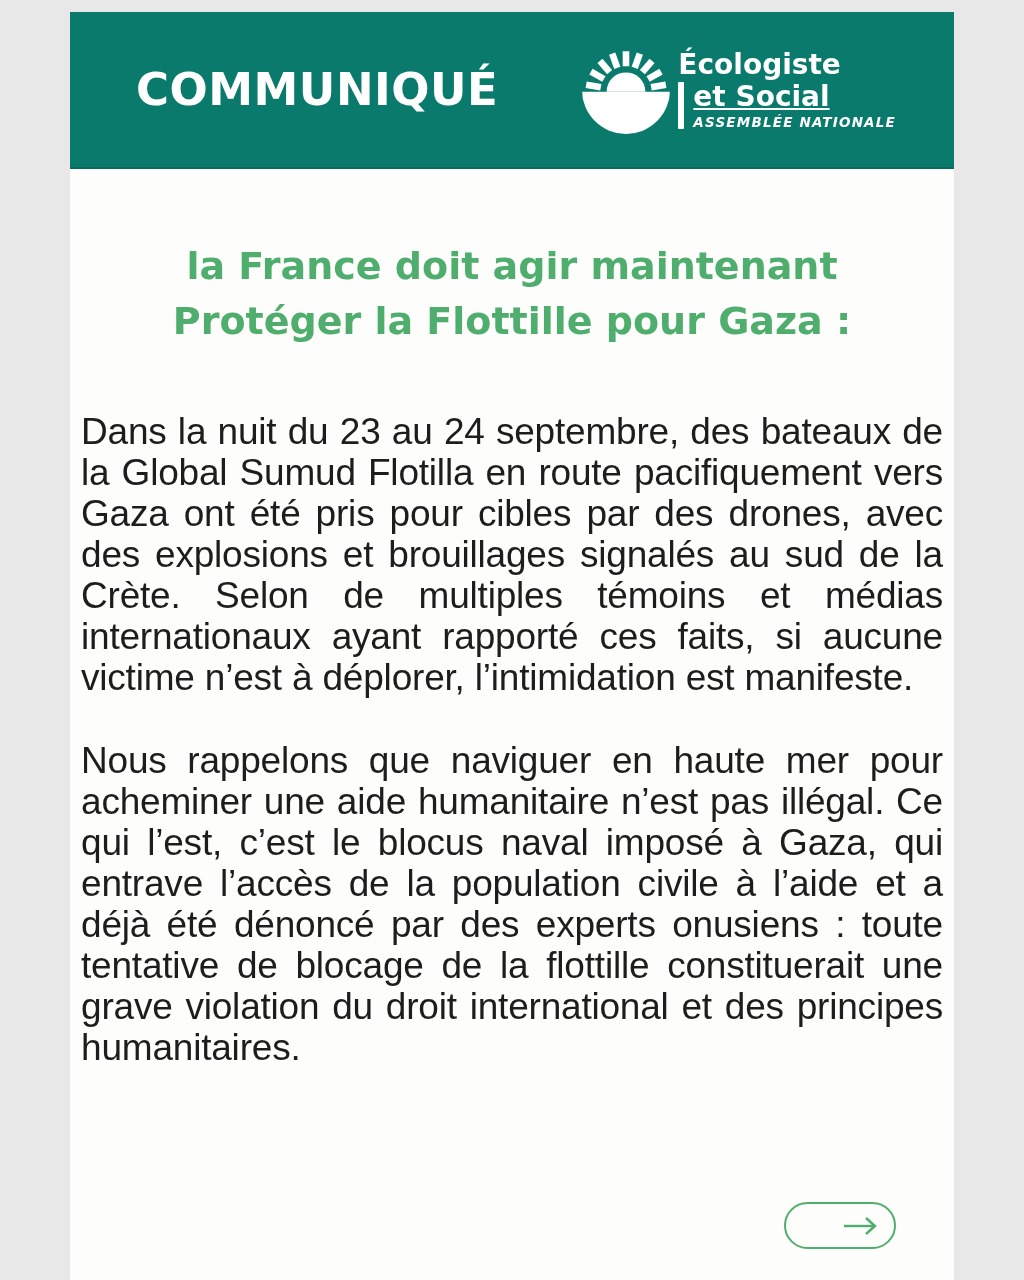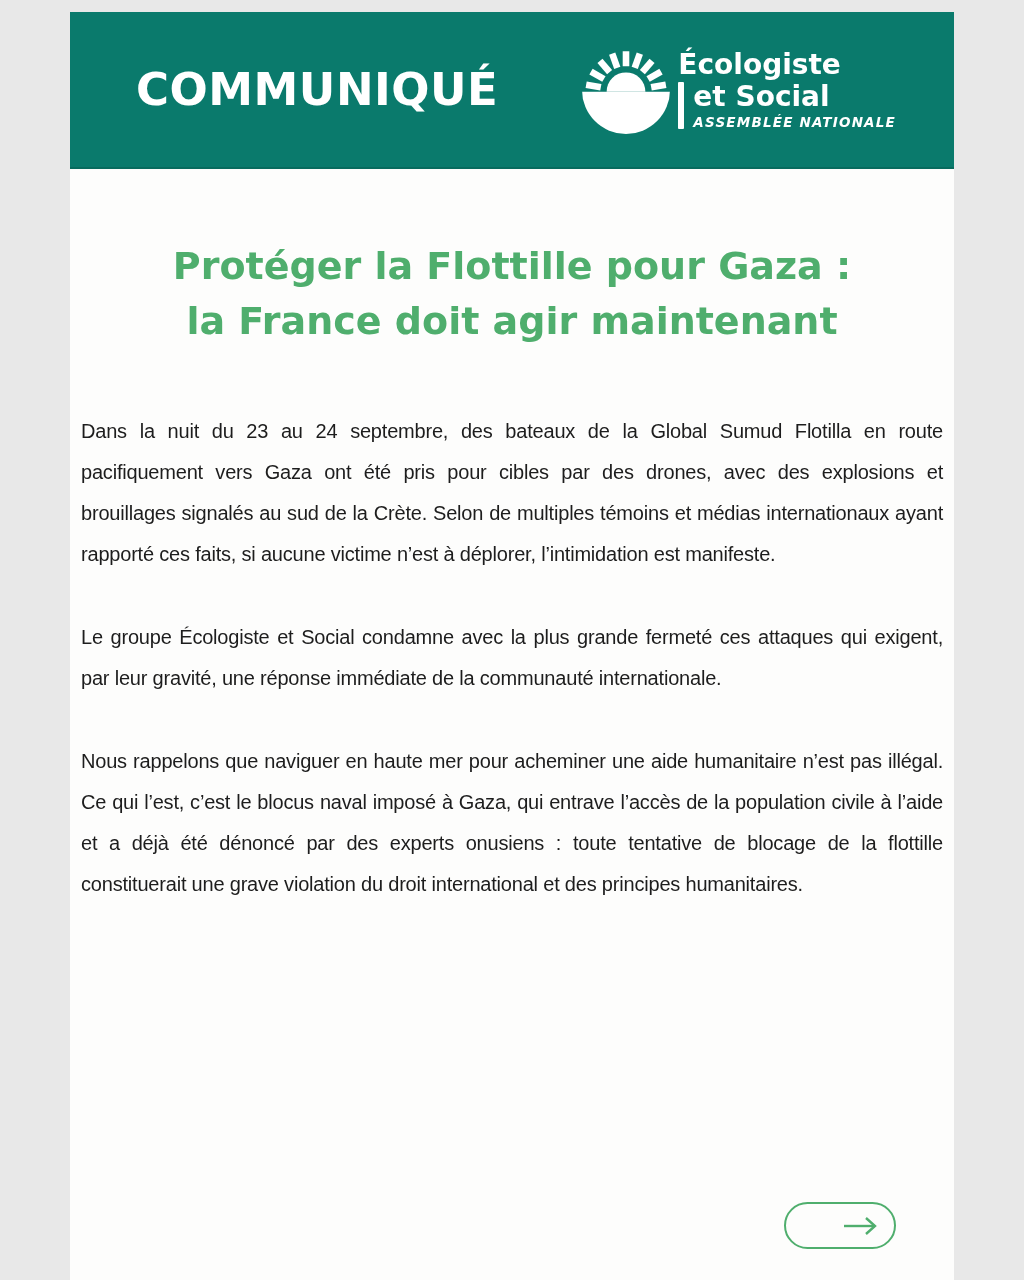--- a/index.html
+++ b/index.html
@@ -62,20 +62,21 @@
   .logo-divider {
     width: 6px;
     background: #ffffff;
     border-radius: 1px;
   }
   .logo-line2-col { display: flex; flex-direction: column; }
   .logo-line2 {
     font-weight: 800;
     font-size: 28px;
     display: block;
+    text-decoration: underline;
   }
   .logo-subtitle {
     font-style: italic;
     font-weight: 700;
     font-size: 13.5px;
     letter-spacing: 1.2px;
     margin-top: 3px;
     display: block;
   }
 
@@ -89,21 +90,21 @@
     font-size: 38px;
     line-height: 1.45;
   }
   .press-title span { display: block; }
 
   
   .body-copy {
     width: 862px;
     margin: 62px auto 0;
     color: var(--text);
-    font-size: 20px;
+    font-size: 37px;
     line-height: 41px;
     text-align: justify;
     letter-spacing: -0.2px;
   }
   .body-copy p { margin-bottom: 42px; }
   .body-copy p:last-child { margin-bottom: 0; }
 
   
   .next-button {
     position: absolute;
@@ -165,27 +166,26 @@
           <div class="logo-line2-col">
             <span class="logo-line2">et Social</span>
             <span class="logo-subtitle">ASSEMBLÉE NATIONALE</span>
           </div>
         </div>
       </div>
     </div>
   </header>
 
   <h1 class="press-title">
+    <span>la France doit agir maintenant</span>
     <span>Protéger la Flottille pour Gaza :</span>
-    <span>la France doit agir maintenant</span>
   </h1>
 
   <main class="body-copy">
     <p>Dans la nuit du 23 au 24 septembre, des bateaux de la Global Sumud Flotilla en route pacifiquement vers Gaza ont été pris pour cibles par des drones, avec des explosions et brouillages signalés au sud de la Crète. Selon de multiples témoins et médias internationaux ayant rapporté ces faits, si aucune victime n’est à déplorer, l’intimidation est manifeste.</p>
-    <p>Le groupe Écologiste et Social condamne avec la plus grande fermeté ces attaques qui exigent, par leur gravité, une réponse immédiate de la communauté internationale.</p>
     <p>Nous rappelons que naviguer en haute mer pour acheminer une aide humanitaire n’est pas illégal. Ce qui l’est, c’est le blocus naval imposé à Gaza, qui entrave l’accès de la population civile à l’aide et a déjà été dénoncé par des experts onusiens : toute tentative de blocage de la flottille constituerait une grave violation du droit international et des principes humanitaires.</p>
   </main>
 
   <button class="next-button" aria-label="Suivant">
     <span>
       <svg width="40" height="22" viewBox="0 0 40 22" fill="none">
         <line x1="3" y1="11" x2="34" y2="11" stroke="#4fae6d" stroke-width="2.4"></line>
         <polyline points="25,3 34,11 25,19" fill="none" stroke="#4fae6d" stroke-width="2.4" stroke-linejoin="miter"></polyline>
       </svg>
     </span>

